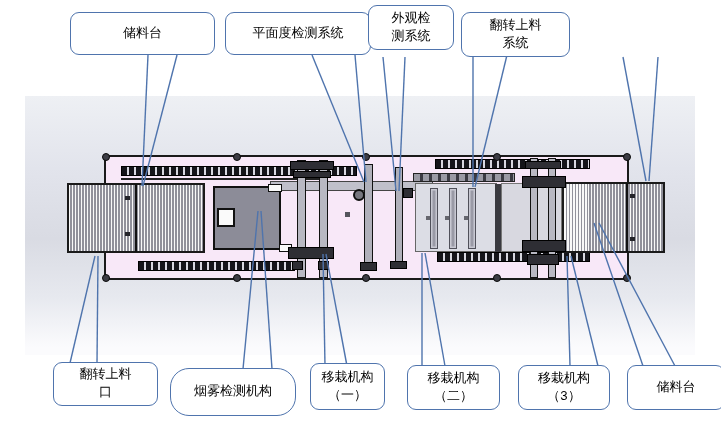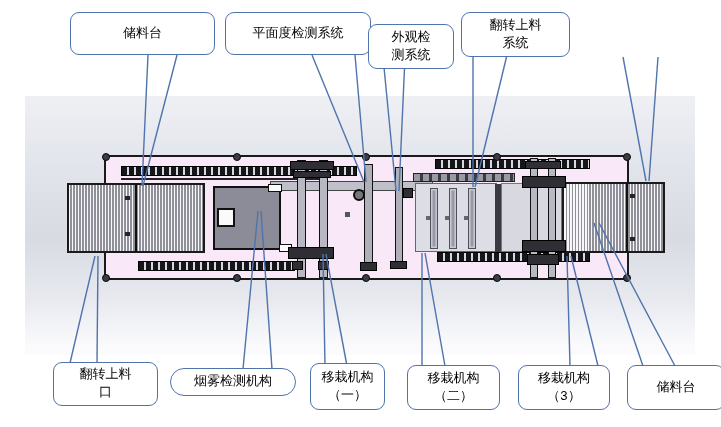--- a/index.html
+++ b/index.html
@@ -135,33 +135,33 @@
         <line x1="650" y1="366" x2="574" y2="223"></line>
     </g>
   </svg>
 
   <div class="callout" style="left:45px;top:12px;width:145px;height:43px;">
     <span>储料台</span>
   </div>
   <div class="callout" style="left:200px;top:12px;width:146px;height:43px;">
     <span>平面度检测系统</span>
   </div>
-  <div class="callout" style="left:343px;top:24px;width:86px;height:45px;">
+  <div class="callout" style="left:343px;top:5px;width:86px;height:45px;">
     <span>外观检
 测系统</span>
   </div>
   <div class="callout" style="left:436px;top:12px;width:109px;height:45px;">
     <span>翻转上料
 系统</span>
   </div>
   <div class="callout" style="left:28px;top:362px;width:105px;height:44px;">
     <span>翻转上料
 口</span>
   </div>
-  <div class="callout" style="left:145px;top:368px;width:126px;height:28px;border-radius:19px;">
+  <div class="callout" style="left:145px;top:368px;width:126px;height:48px;border-radius:19px;">
     <span>烟雾检测机构</span>
   </div>
   <div class="callout" style="left:285px;top:363px;width:75px;height:47px;">
     <span>移栽机构
 （一）</span>
   </div>
   <div class="callout" style="left:382px;top:365px;width:93px;height:45px;">
     <span>移栽机构
 （二）</span>
   </div>

